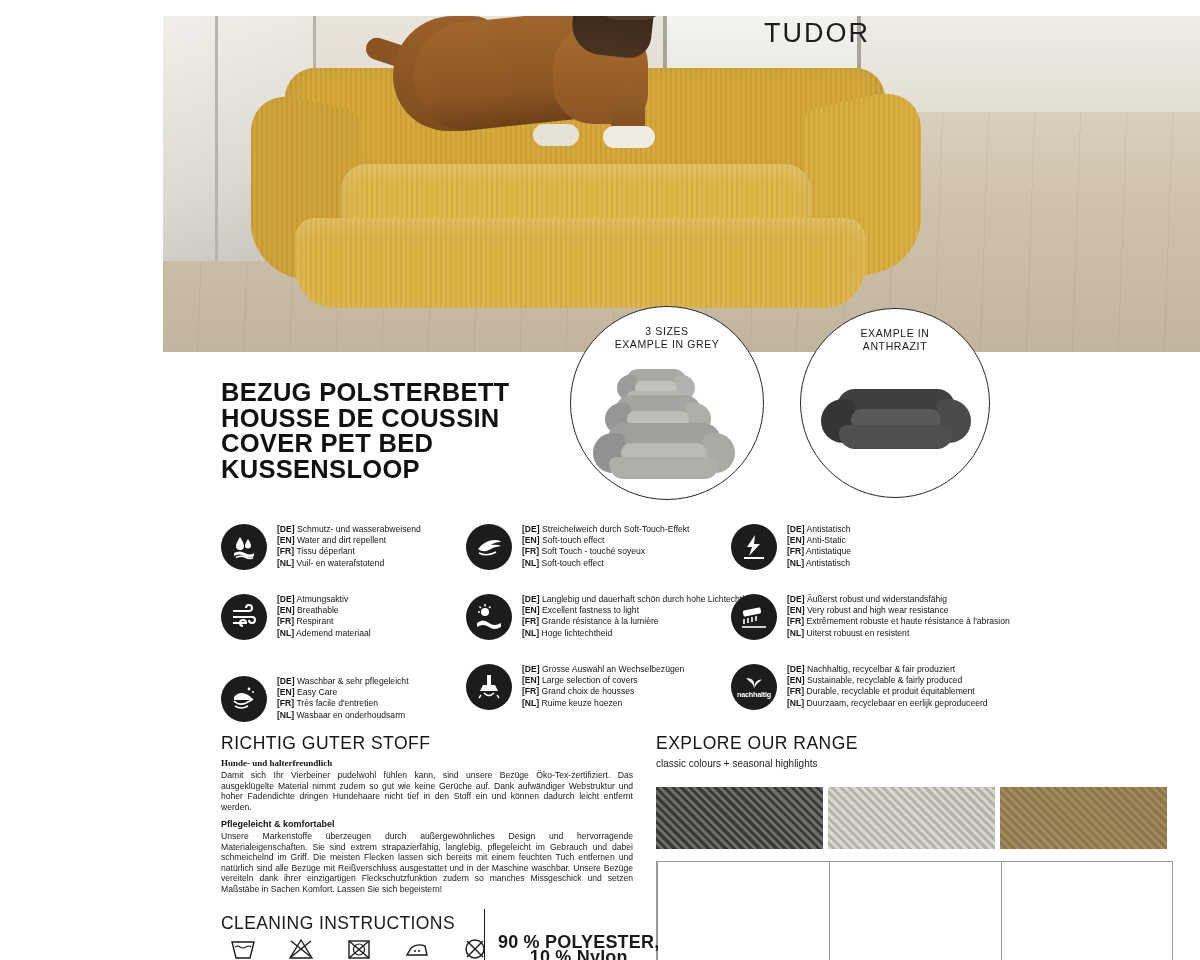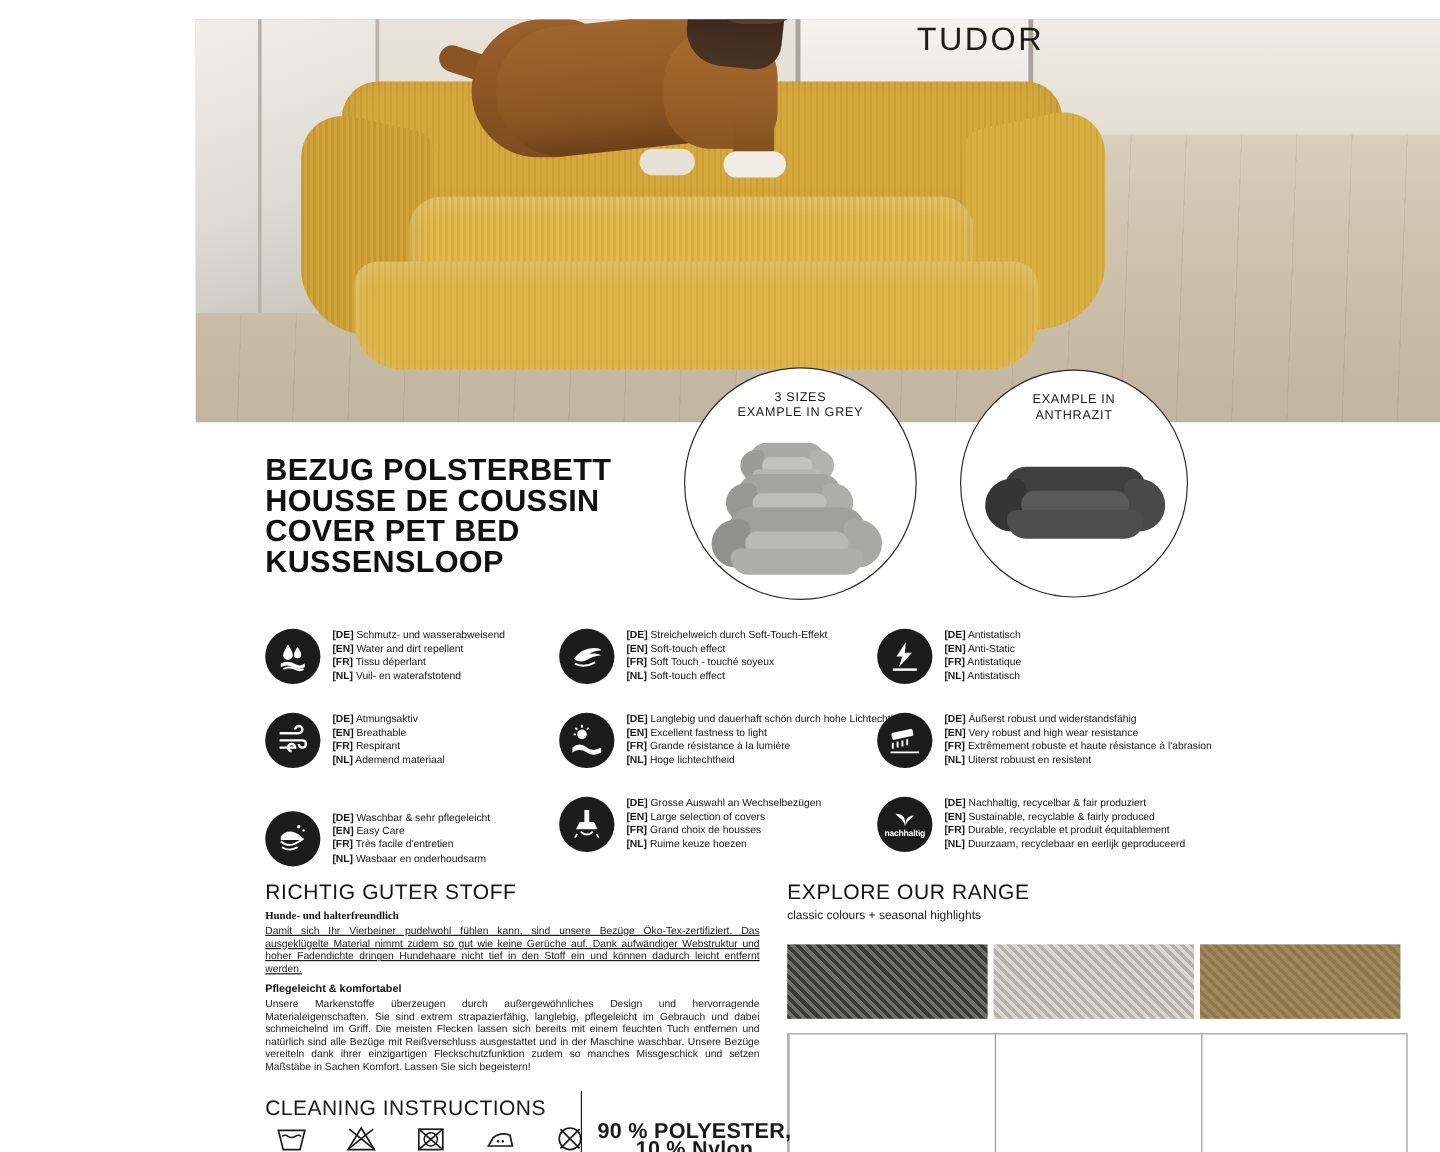--- a/index.html
+++ b/index.html
@@ -560,21 +560,21 @@
         <div><b>[DE]</b> <span>Nachhaltig, recycelbar &amp; fair produziert</span></div>
         <div><b>[EN]</b> <span>Sustainable, recyclable &amp; fairly produced</span></div>
         <div><b>[FR]</b> <span>Durable, recyclable et produit équitablement</span></div>
         <div><b>[NL]</b> <span>Duurzaam, recyclebaar en eerlijk geproduceerd</span></div>
       </div>
     </div>
   </div>
 
   <div class="sec-title" id="richtig-title">RICHTIG GUTER STOFF</div>
   <div class="sub-bold" style="left:221px; top:742px;font-family:Liberation Serif, serif;">Hunde- und halterfreundlich</div>
-  <div class="body-txt" style="left:221px; top:754px;text-decoration:underline;">Damit sich Ihr Vierbeiner pudelwohl fühlen kann, sind unsere Bezüge Öko-Tex-zertifiziert. Das ausgeklügelte Material nimmt zudem so gut wie keine Gerüche auf. Dank aufwändiger Webstruktur und hoher Fadendichte dringen Hundehaare nicht tief in den Stoff ein und können dadurch leicht entfernt werden.</div>
+  <div class="body-txt" style="left:221px; top:754px;">Damit sich Ihr Vierbeiner pudelwohl fühlen kann, sind unsere Bezüge Öko-Tex-zertifiziert. Das ausgeklügelte Material nimmt zudem so gut wie keine Gerüche auf. Dank aufwändiger Webstruktur und hoher Fadendichte dringen Hundehaare nicht tief in den Stoff ein und können dadurch leicht entfernt werden.</div>
   <div class="sub-bold" style="left:221px; top:803px;">Pflegeleicht &amp; komfortabel</div>
   <div class="body-txt" style="left:221px; top:815px;">Unsere Markenstoffe überzeugen durch außergewöhnliches Design und hervorragende Materialeigenschaften. Sie sind extrem strapazierfähig, langlebig, pflegeleicht im Gebrauch und dabei schmeichelnd im Griff. Die meisten Flecken lassen sich bereits mit einem feuchten Tuch entfernen und natürlich sind alle Bezüge mit Reißverschluss ausgestattet und in der Maschine waschbar. Unsere Bezüge vereiteln dank ihrer einzigartigen Fleckschutzfunktion zudem so manches Missgeschick und setzen Maßstäbe in Sachen Komfort. Lassen Sie sich begeistern!</div>
 
   <div class="sec-title" id="explore-title">EXPLORE OUR RANGE</div>
   <div id="explore-sub">classic colours + seasonal highlights</div>
   <div class="swatch" id="swatch-0"></div>
   <div class="swatch" id="swatch-1"></div>
   <div class="swatch" id="swatch-2"></div>
   <div id="swatch-frame">
     <div class="vsep" style="left:172px;"></div>

